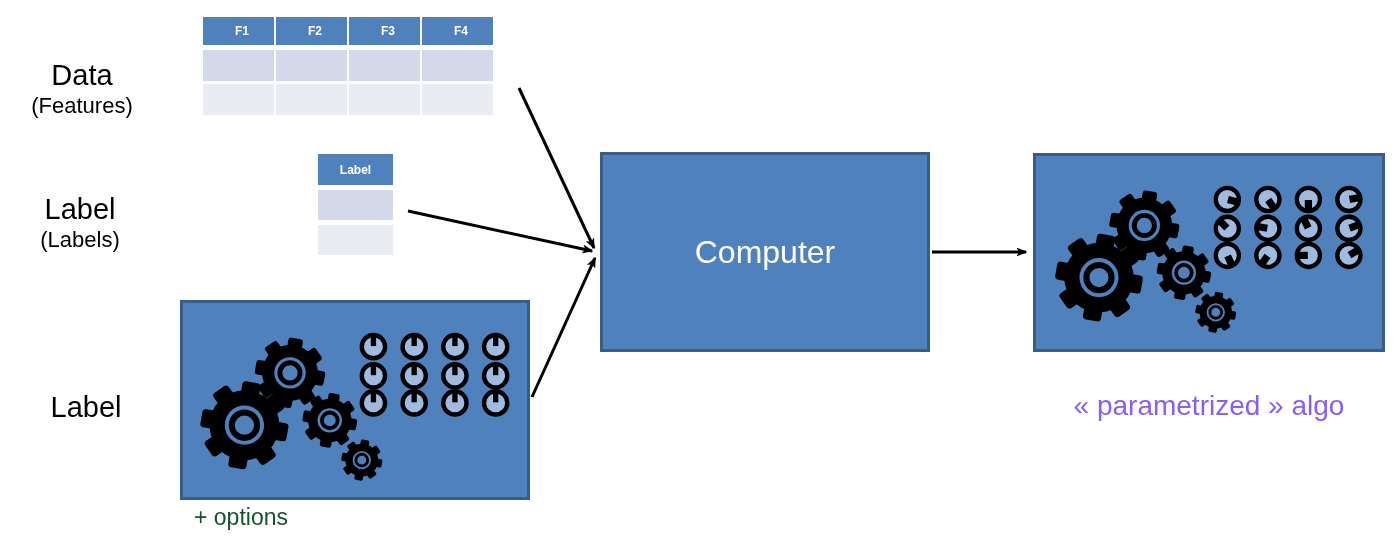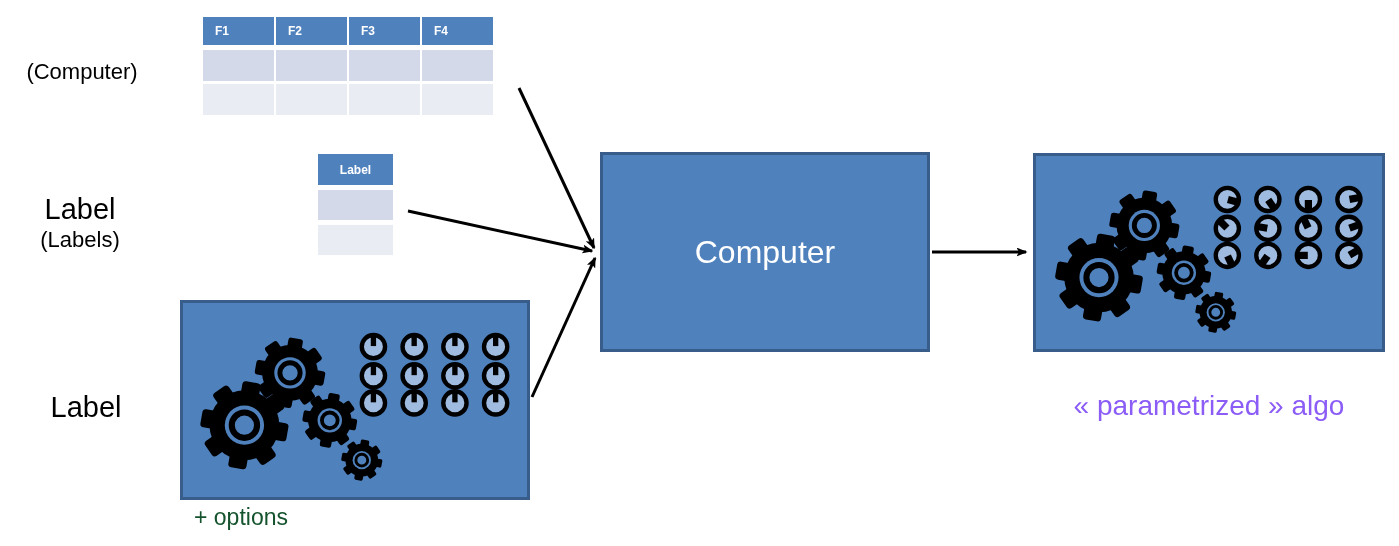--- a/index.html
+++ b/index.html
@@ -29,21 +29,21 @@
   .options-note{position:absolute;left:194px;top:504px;font-size:23px;color:#14532d;}
   .result-caption{position:absolute;left:1033px;top:390px;width:352px;text-align:center;font-size:28px;color:#8b5cf6;}
   
   .mini-table{position:absolute;}
   .tbl-row{display:flex;gap:2px;}
   .tbl-head-cell{
     background:var(--accent);color:#fff;font-weight:bold;font-size:12px;
     display:flex;align-items:center;
   }
   .features-table{left:203px;top:17px;}
-  .features-table .tbl-head-cell{width:71px;height:28px;padding-left:12px;}
+  .features-table .tbl-head-cell{width:71px;height:28px;padding-left:32px;}
   .features-table .tbl-head{margin-bottom:5px;}
   .features-table .body-row{margin-bottom:3px;}
   .features-table .tbl-cell{width:71px;height:31px;}
   .labels-table{left:318px;top:154px;}
   .labels-table .tbl-head-cell{width:75px;height:31px;justify-content:center;padding-left:0;}
   .labels-table .tbl-head{margin-bottom:5px;text-align:right;}
   .labels-table .body-row{margin-bottom:5px;}
   .labels-table .tbl-cell{width:75px;height:30px;}
   .row-0 .tbl-cell{background:var(--row-light);}
   .row-1 .tbl-cell{background:var(--row-lighter);}
@@ -60,21 +60,22 @@
   .machine-svg{position:absolute;left:0;top:0;width:100%;height:100%;}
   
   .arrow-layer{position:absolute;left:0;top:0;width:1399px;height:546px;pointer-events:none;}
 </style>
 </head>
 <body>
 
 <div class="canvas">
 
   <div class="side-label lbl-data">
-    <div class="small">(Computer)</div>
+    <div class="big">Data</div>
+    <div class="small">(Features)</div>
   </div>
   <div class="side-label lbl-output">
     <div class="big">Label</div>
     <div class="small">(Labels)</div>
   </div>
   <div class="side-label lbl-algo">
     <div class="big">Label</div>
   </div>
 
   <div class="mini-table features-table">

